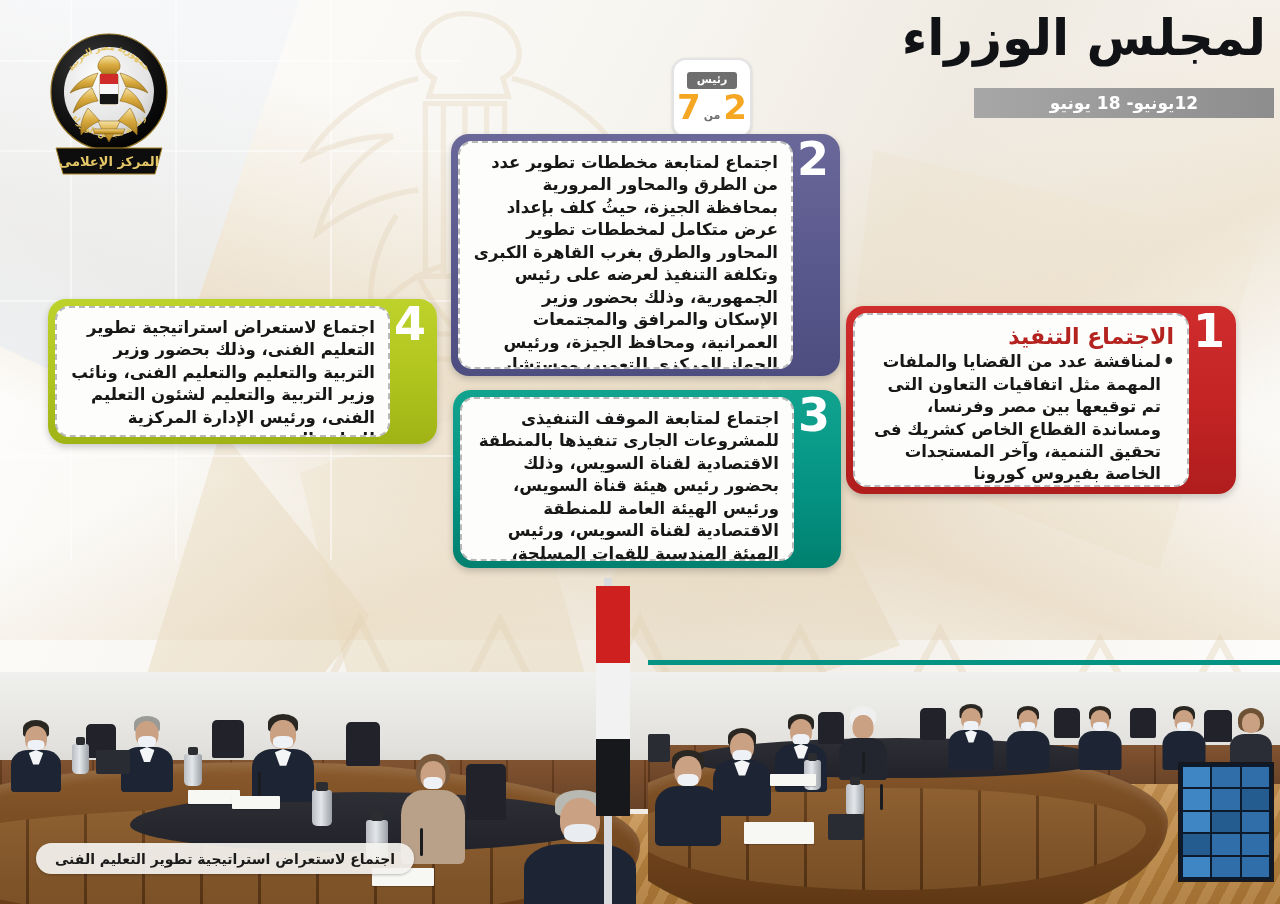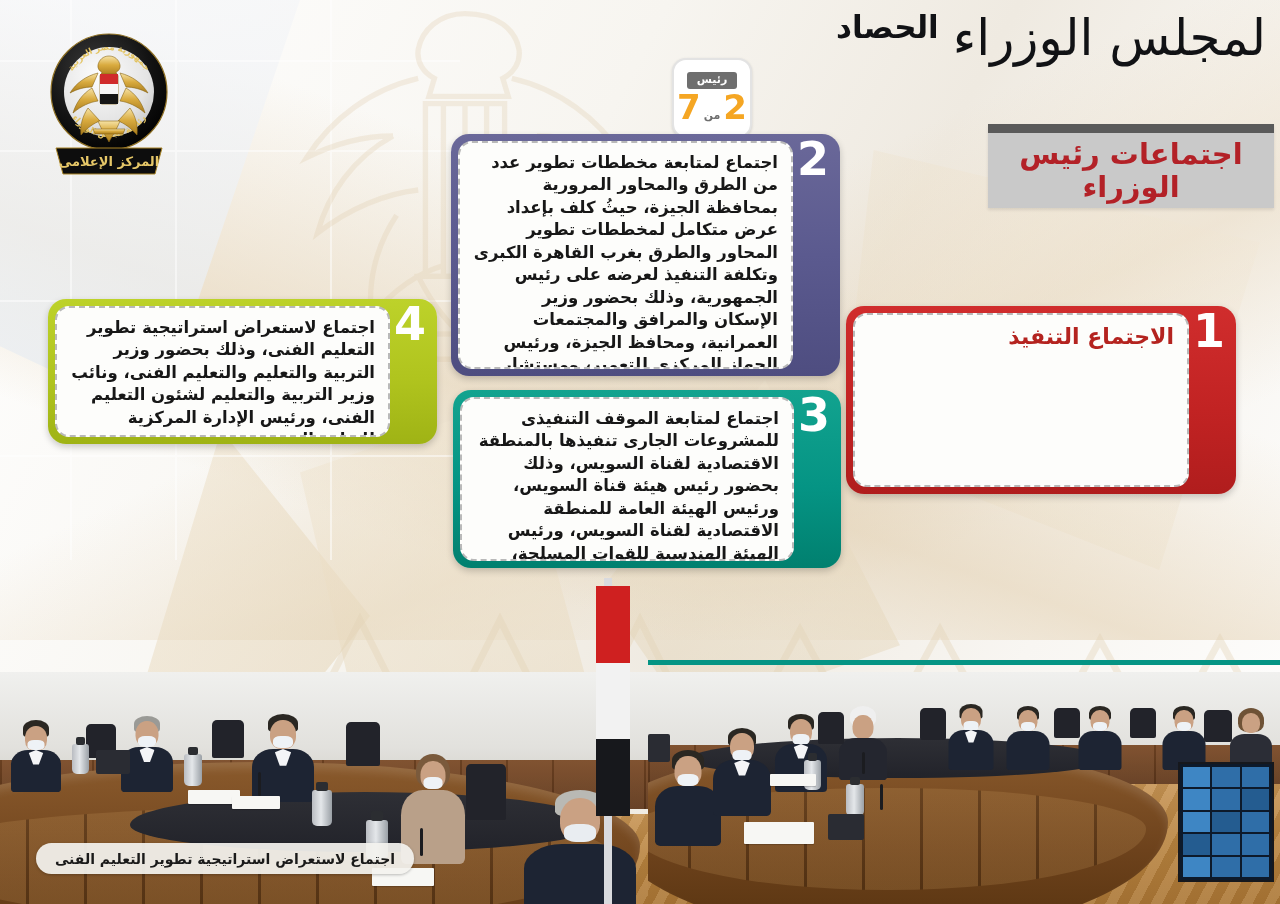--- a/index.html
+++ b/index.html
@@ -64,21 +64,21 @@
   .logo{
     position:absolute; left:36px; top:26px; width:150px; height:158px;
   }
   .logo svg{ width:100%; height:100%; }
 
   .title-wrap{
     position:absolute; right:14px; top:4px; text-align:right;
     display:flex; align-items:flex-start; gap:14px; flex-direction:row;
   }
   .title-main{
-    font-size:50px; font-weight:normal; color:#111215; letter-spacing:-1px;
+    font-size:50px; font-weight:bold; color:#111215; letter-spacing:-1px;
     line-height:1.04; white-space:nowrap; padding-top:8px;
   }
   .title-sub{
     font-size:31px; font-weight:bold; color:#111215; line-height:1.12;
     text-align:right; white-space:nowrap; padding-top:6px;
   }
   .title-sub span{ display:block; }
 
   .date-bar{
     position:absolute; right:6px; top:88px; width:300px; height:30px;
@@ -344,43 +344,43 @@
         <g>
           <path d="M20 122 l106 0 l-7 26 l-92 0z" fill="#0d0d0d" stroke="#a88326" stroke-width="1"></path>
           <text x="73" y="140" font-size="13" font-weight="bold" fill="#e6c768" text-anchor="middle" font-family="DejaVu Sans, sans-serif">المركز الإعلامى</text>
         </g>
       </svg>
     </div>
 
     <div class="title-wrap">
       <div class="title-main">لمجلس الوزراء</div>
       <div class="title-sub">
-        <span>الحصاد</span>
       </div>
     </div>
 
-
-    <div class="sub-banner">
-      <span class="txt">اجتماعات رئيس الوزراء</span>
-    </div>
+    <div class="date-bar">
+      <span class="txt">12يونيو- 18 يونيو</span>
+    </div>
+
 
     <div class="page-badge">
       <span class="pb-label">رئيس</span>
       <span class="pb-nums">
         <span class="pb-cur">2</span>
         <span class="pb-of">من</span>
         <span class="pb-tot">7</span>
       </span>
     </div>
   </div>
 
   <div class="card bulleted" id="card1">
     <span class="num">1</span>
     <div class="inner">
       <div class="ctitle">الاجتماع التنفيذ</div>
+      <div class="ctext">لمناقشة عدد من القضايا والملفات المهمة مثل اتفاقيات التعاون التى تم توقيعها بين مصر وفرنسا، ومساندة القطاع الخاص كشريك فى تحقيق التنمية، وآخر المستجدات الخاصة بفيروس كورونا</div>
     </div>
   </div>
 
   <div class="card" id="card2">
     <span class="num">2</span>
     <div class="inner">
       <div class="ctext">اجتماع لمتابعة مخططات تطوير عدد من الطرق والمحاور المرورية بمحافظة الجيزة، حيثُ كلف بإعداد عرض متكامل لمخططات تطوير المحاور والطرق بغرب القاهرة الكبرى وتكلفة التنفيذ لعرضه على رئيس الجمهورية، وذلك بحضور وزير الإسكان والمرافق والمجتمعات العمرانية، ومحافظ الجيزة، ورئيس الجهاز المركزى للتعمير، ومستشار وزير الإسكان، ومسئولى المكتب الاستشارى</div>
     </div>
   </div>
 

